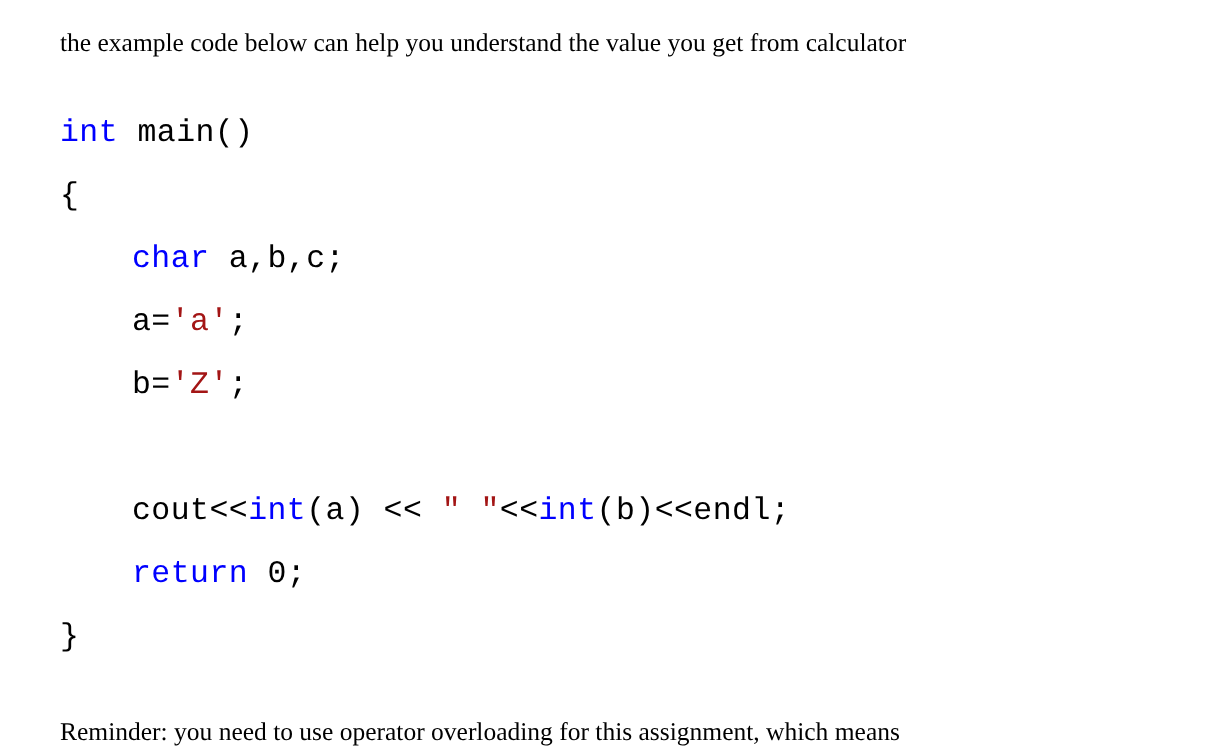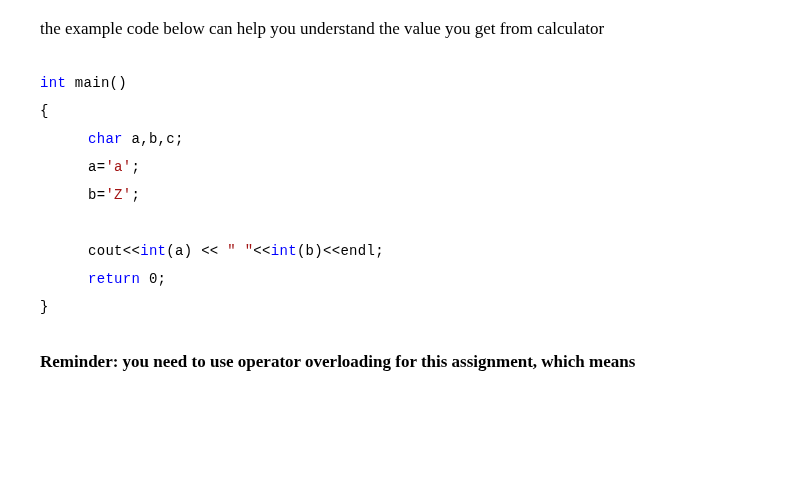--- a/index.html
+++ b/index.html
@@ -12,30 +12,29 @@
       color: #000000;
       padding: 16px 32px 16px 40px;
       line-height: 1.5;
     }
     .intro-text {
       font-family: Georgia, 'Times New Roman', serif;
       margin-bottom: 27px;
     }
     .code-block {
       font-family: 'Courier New', Courier, monospace;
-      font-size: 14px;
+      font-size: 21px;
       line-height: 2.0;
       white-space: pre;
       margin-bottom: 28px;
       letter-spacing: 0.3px;
     }
     .reminder-text {
       font-family: Georgia, 'Times New Roman', serif;
       margin-top: 18px;
-      font-weight: bold;
     }
     .kw { color: #0000ff; }
     .ident { color: #000000; }
     .str { color: #a31515; }
     .op { color: #000000; }
     .indent { display: inline-block; width: 48px; }
   </style>
 </head>
 <body>
 

